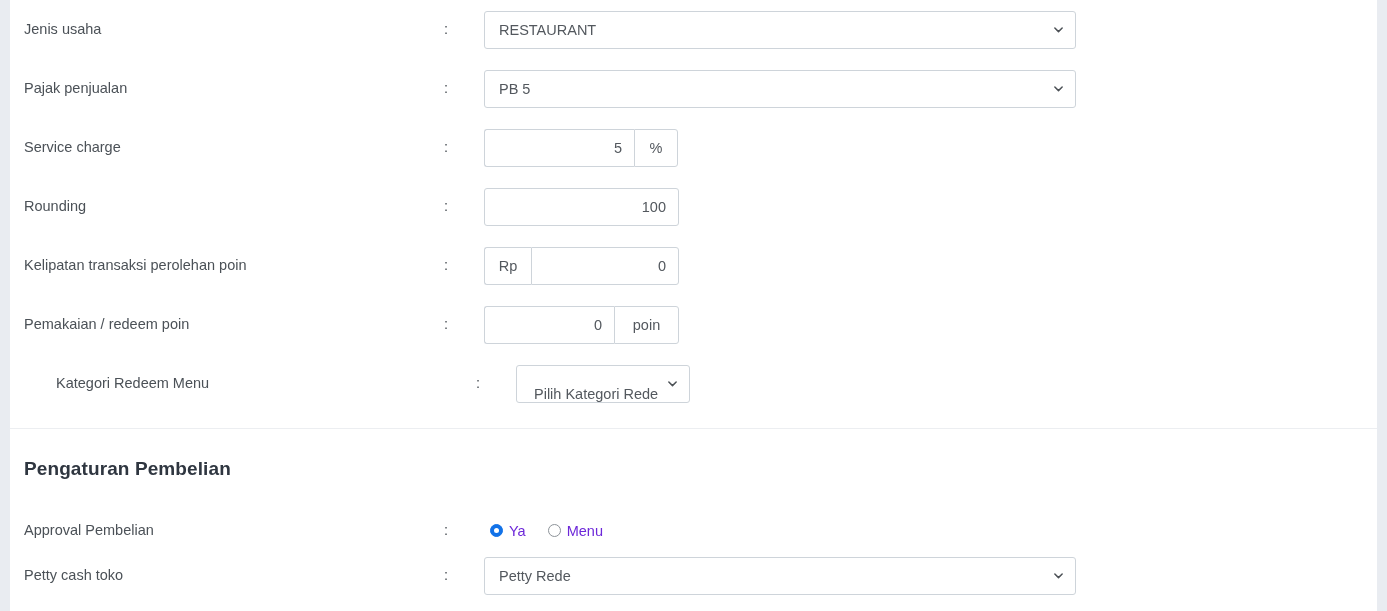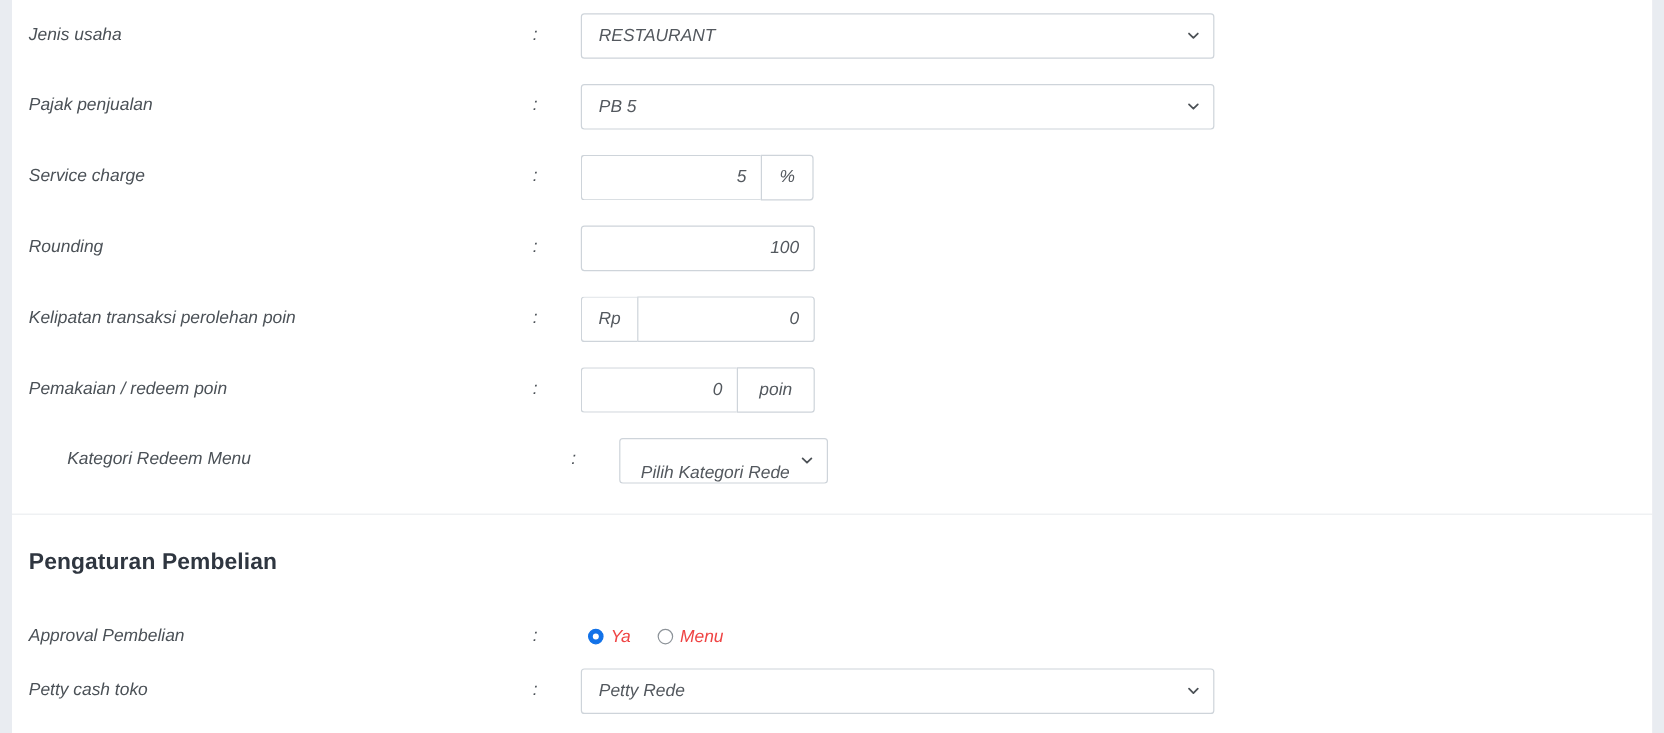--- a/index.html
+++ b/index.html
@@ -47,21 +47,20 @@
     height: 183px;
     border-top: 1px solid #eceef1;
   }
 
   
   .row {
     position: absolute;
     left: 0;
     width: 1367px;
     height: 59px;
-    font-style: italic;
   }
 
   .lbl {
     position: absolute;
     left: 14px;
     top: 0;
     height: 59px;
     line-height: 59px;
     font-size: 14.5px;
     color: #4b5157;
@@ -96,21 +95,21 @@
     border: 1px solid #ced4da;
     border-radius: 3px;
     display: flex;
     align-items: center;
     padding: 0 30px 0 14px;
     font-size: 14.5px;
     color: #53585e;
     white-space: nowrap;
     overflow: hidden;
   }
-  .select.wide   { width: 528px; }
+  .select.wide   { width: 592px; }
   .select.narrow { width: 174px; padding-left: 17px; align-items: flex-end; }
 
   .chev {
     position: absolute;
     right: 11px;
     top: 50%;
     width: 11px;
     height: 11px;
     margin-top: -6px;
     pointer-events: none;
@@ -182,21 +181,21 @@
   
   .radios {
     display: flex;
     align-items: center;
     height: 38px;
   }
   .radio-item {
     display: flex;
     align-items: center;
     font-size: 14.5px;
-    color: #ef4444;
+    color: #6d28d9;
   }
   .radio-item + .radio-item { margin-left: 22px; }
 
   .radio-dot {
     width: 13px;
     height: 13px;
     border-radius: 50%;
     box-sizing: border-box;
     margin-right: 6px;
     flex: none;

